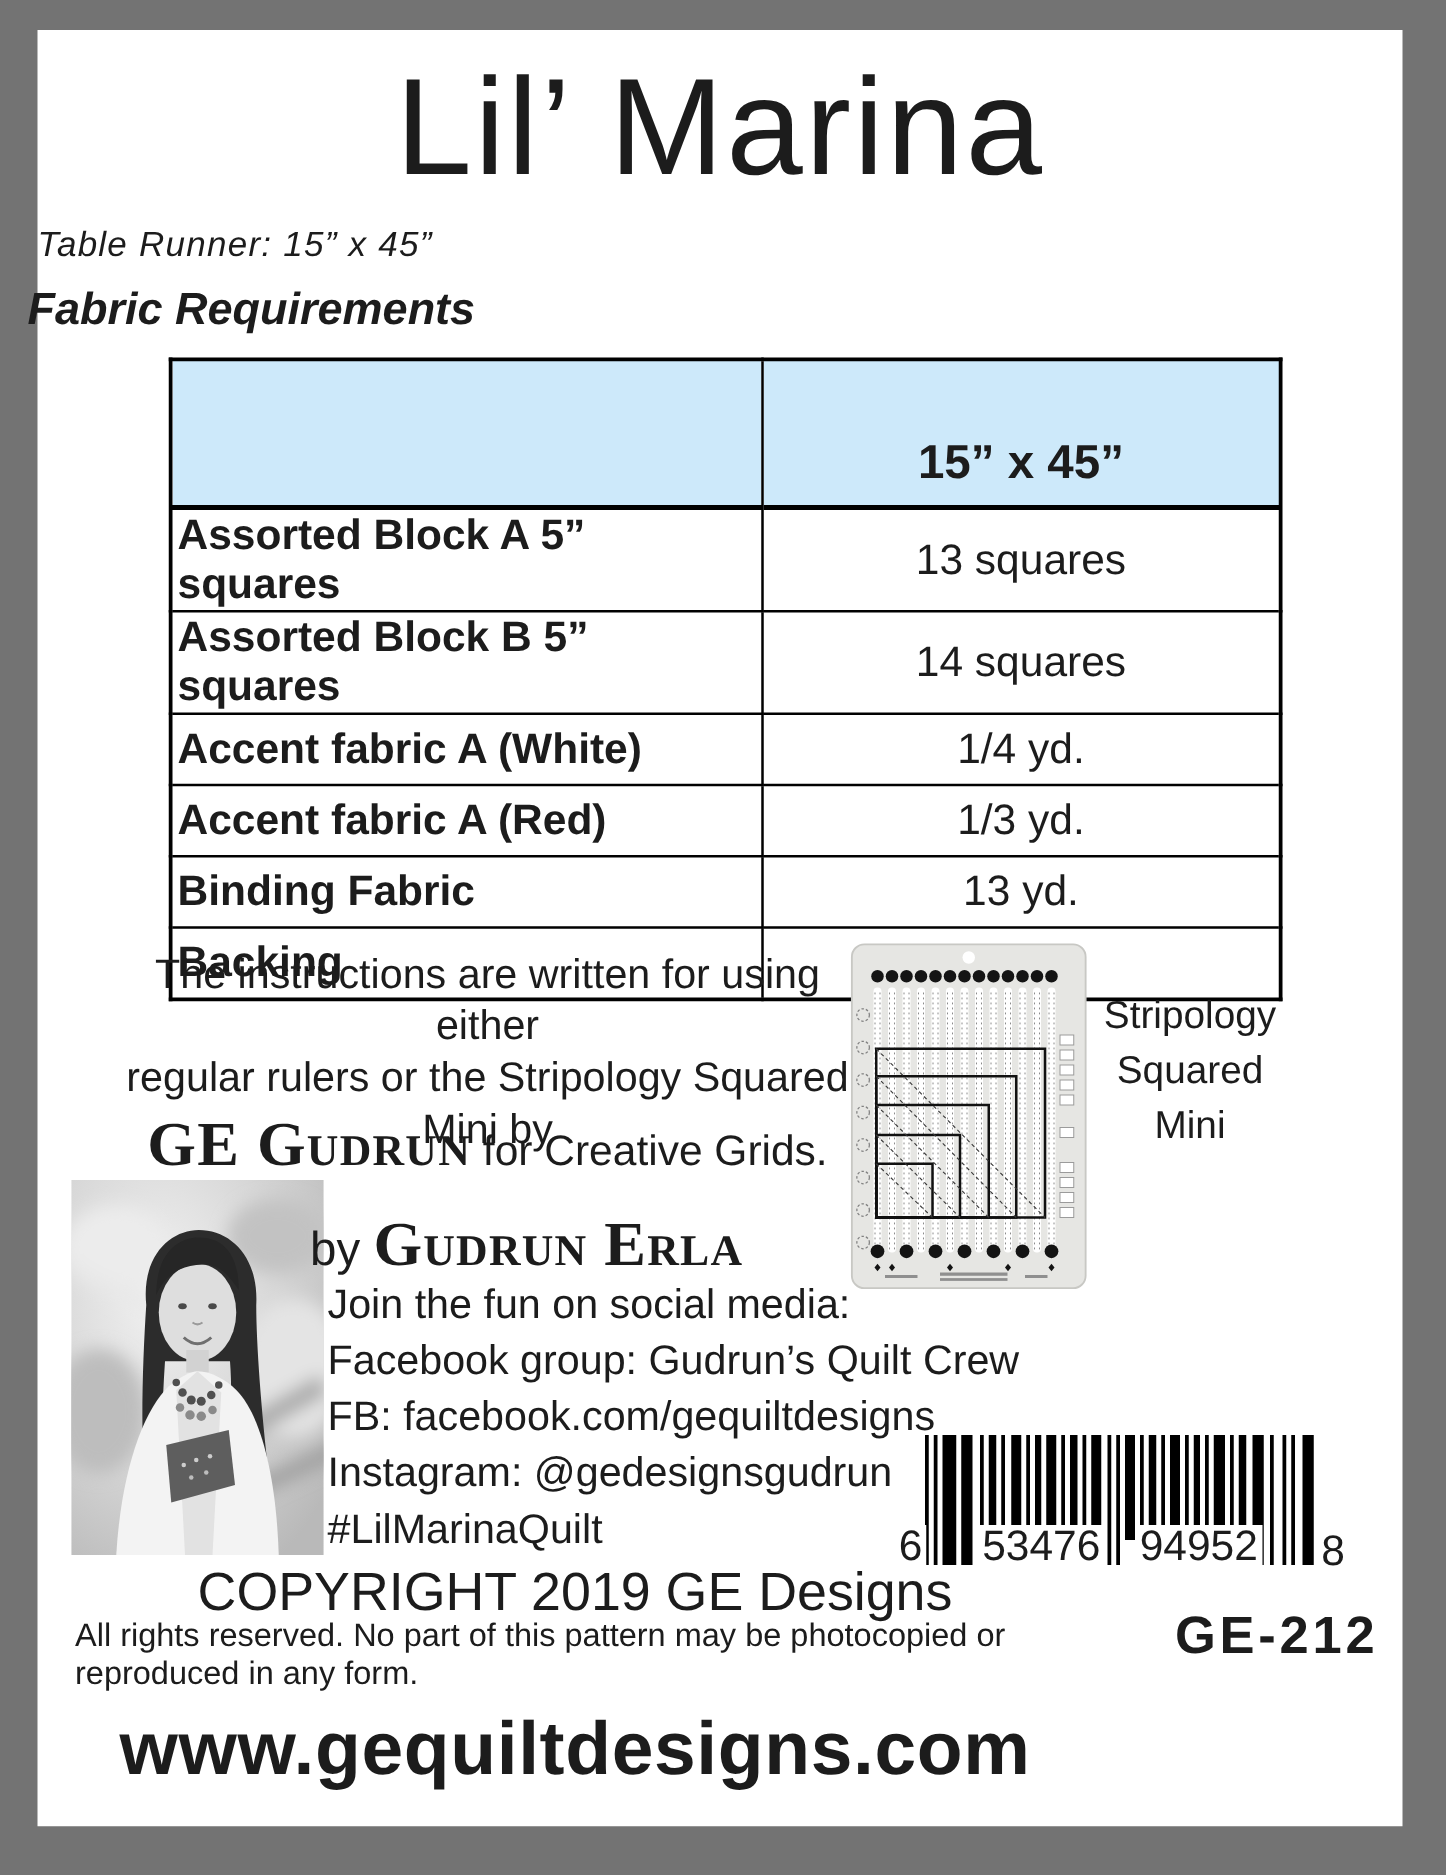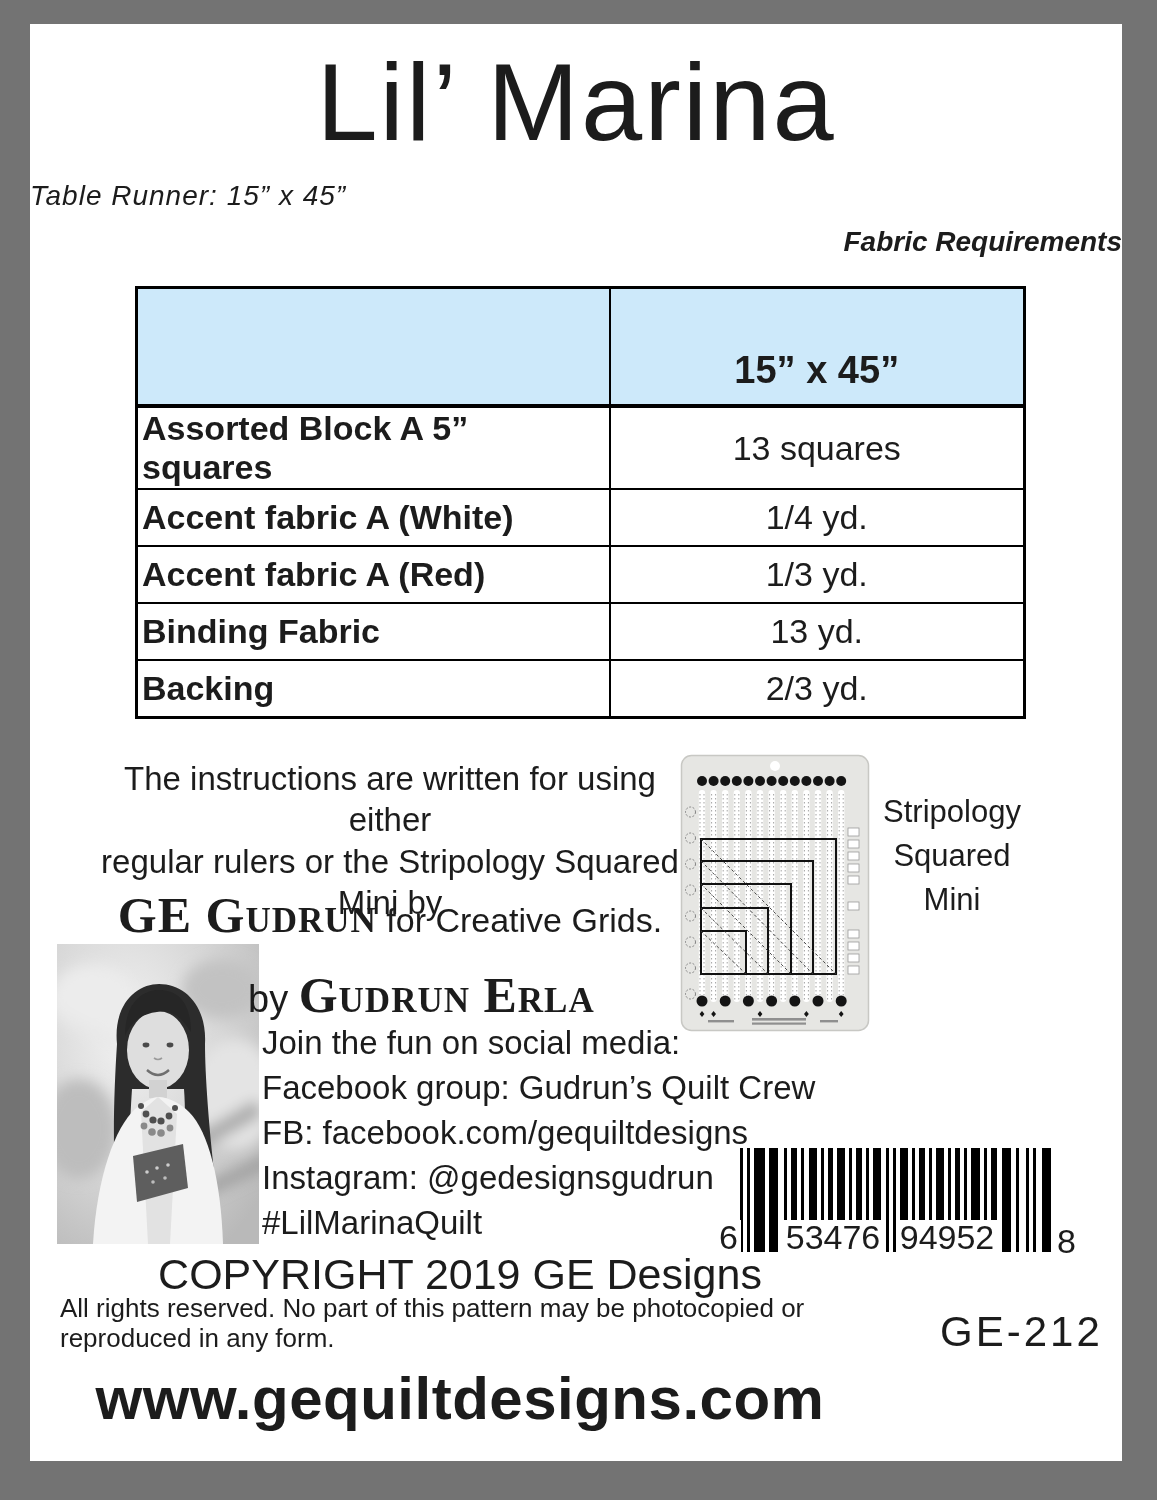--- a/index.html
+++ b/index.html
@@ -10,22 +10,22 @@
     color:#1c1c1c; overflow:hidden;
   }
   .inner{position:absolute; left:30px; top:24px; right:35px; bottom:39px; background:#ffffff;}
   .abs{position:absolute;}
   .pre{white-space:pre-line;}
 
   .title{top:44px; left:30px; right:35px; text-align:center;
          font-size:110px; font-weight:400; letter-spacing:2px; line-height:1.05;}
   .subtitle{top:180px; left:30px; right:35px; text-align:left;
             font-style:italic; font-size:28px; letter-spacing:1px;}
-  .section-heading{top:226px; left:22px; right:35px; text-align:right;
-                   font-weight:bold; font-style:italic; font-size:28px;}
+  .section-heading{top:226px; left:22px; right:35px; text-align:left;
+                   font-weight:bold; font-style:italic; font-size:36px;}
 
   table.fabric{border-collapse:collapse; position:absolute; left:135px; top:286px;
                width:888px; border:3px solid #000; table-layout:fixed;}
   table.fabric td{border:2px solid #000; font-size:34px; overflow:hidden;}
   table.fabric tr.hdr td{background:#cde9fa; height:102px; vertical-align:bottom;
                          border-bottom-width:4px;}
   table.fabric td.size{font-weight:bold; font-size:38px; text-align:center; padding-bottom:12px;}
   table.fabric tr.body td{height:53px;}
   table.fabric td.lbl{font-weight:bold; padding-left:4px;}
   table.fabric td.val{text-align:center;}
@@ -41,21 +41,21 @@
                  font-size:31px; line-height:1.42;}
 
   .byline{top:966px; left:248px; font-size:38px;}
   .byline .sc{font-size:50px;}
 
   .social{top:1020px; left:262px; font-size:33px; line-height:45px;}
 
   .barcode-wrap{top:1148px; left:740px; width:312px; height:112px;}
   .bc-digit{position:absolute; font-size:34px; background:#fff; padding:0 3px; line-height:1;}
 
-  .sku{top:1284px; left:940px; font-size:42px; letter-spacing:3px; font-weight:400;margin-top:24px;}
+  .sku{top:1284px; left:940px; font-size:42px; letter-spacing:3px; font-weight:700;}
 
   .copyright{top:1250px; left:60px; width:800px; text-align:center; font-size:43px;}
   .rights{top:1294px; left:60px; width:800px; text-align:left; font-size:26px; line-height:1.15;}
   .website{top:1364px; left:60px; width:800px; text-align:center;
            font-size:60px; font-weight:bold; letter-spacing:0.5px;}
 </style>
 </head>
 <body>
 
 <div class="page">
@@ -71,20 +71,24 @@
         <col style="width:415px">
       </colgroup>
     <tbody>
         <tr class="hdr">
       <td></td>
       <td class="size">15” x 45”</td>
     </tr>
     <tr class="body">
       <td class="lbl">Assorted Block A 5” squares</td>
       <td class="val">13 squares</td>
+    </tr>
+    <tr class="body">
+      <td class="lbl">Assorted Block B 5” squares</td>
+      <td class="val">14 squares</td>
     </tr>
     <tr class="body">
       <td class="lbl">Accent fabric A (White)</td>
       <td class="val">1/4 yd.</td>
     </tr>
     <tr class="body">
       <td class="lbl">Accent fabric A (Red)</td>
       <td class="val">1/3 yd.</td>
     </tr>
     <tr class="body">
@@ -366,21 +370,21 @@
           <rect x="251" y="0" width="6" height="84"></rect>
         <rect x="262" y="0" width="9" height="104"></rect>
           <rect x="276" y="0" width="3" height="104"></rect>
         <rect x="286" y="0" width="3" height="104"></rect>
           <rect x="293" y="0" width="3" height="104"></rect>
           <rect x="302" y="0" width="9" height="104"></rect>
       </g>
     </svg>
     <span class="bc-digit" style="left:-24px; top:72px;">6</span>
     <span class="bc-digit" style="left:42px; top:72px; width:96px; text-align:center;">53476</span>
-    <span class="bc-digit" style="left:156px; top:72px; width:96px; text-align:center;">94952</span>
+    <span class="bc-digit" style="left:168px; top:72px; width:96px; text-align:center;">94952</span>
     <span class="bc-digit" style="left:314px; top:76px;">8</span>
   </div>
 
   <div class="abs sku">GE-212</div>
 
   <div class="abs copyright">COPYRIGHT 2019  GE Designs</div>
   <div class="abs rights pre">All rights reserved. No part of this pattern may be photocopied or
 reproduced in any form.</div>
   <div class="abs website">www.gequiltdesigns.com</div>
 </div>

